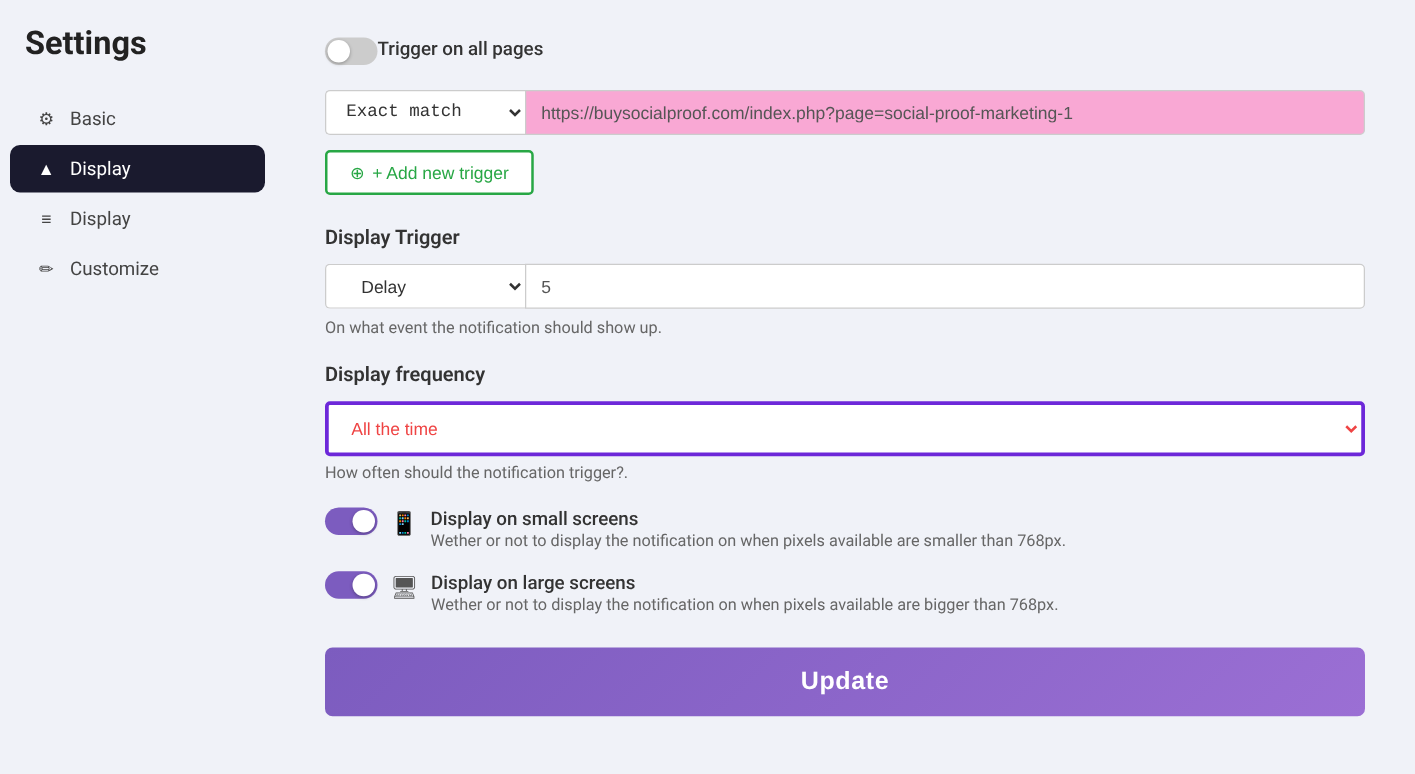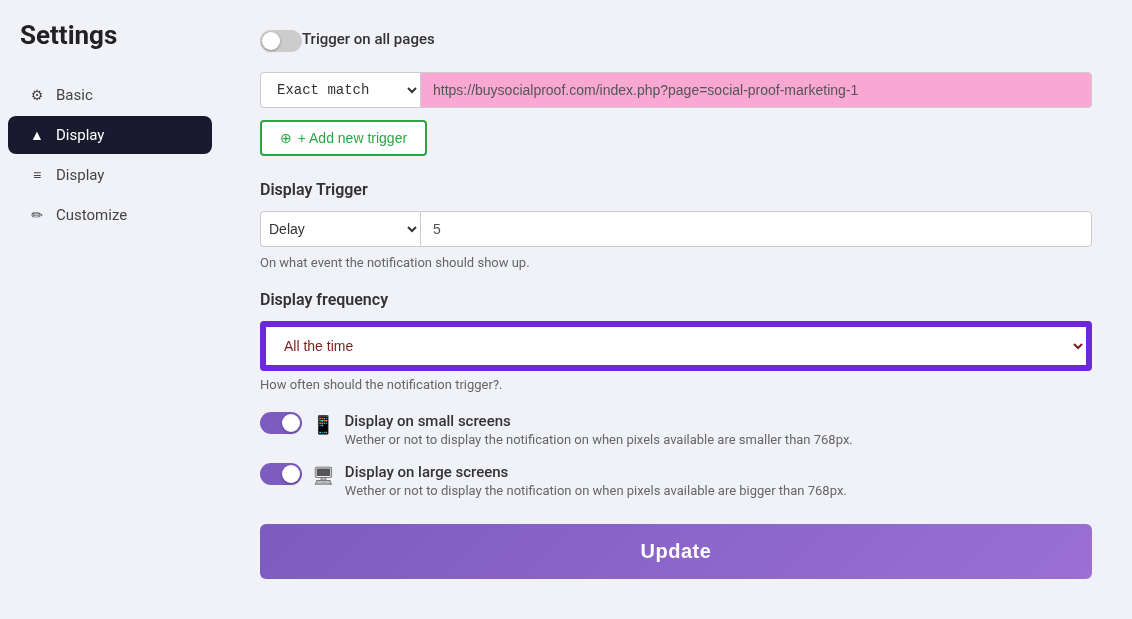--- a/index.html
+++ b/index.html
@@ -156,21 +156,21 @@
       color: #333;
       margin-bottom: 12px;
     }
     .display-trigger-row {
       display: flex;
       gap: 0;
       margin-bottom: 8px;
     }
     .delay-select {
       width: 160px;
-      padding: 8px 4px;
+      padding: 8px 24px;
       border: 1px solid #ccc;
       border-right: none;
       border-radius: 4px 0 0 4px;
       background: #fff;
       font-size: 14px;
       color: #333;
       appearance: auto;
       cursor: pointer;
     }
     .delay-input {
@@ -187,25 +187,25 @@
       font-size: 13px;
       color: #666;
       margin-bottom: 20px;
     }
     .frequency-section {
       margin-bottom: 20px;
     }
     .frequency-select {
       width: 100%;
       padding: 10px 14px;
-      border: 6px solid #6d28d9;
+      border: 3px solid #6d28d9;
       border-radius: 4px;
       background: #fff;
       font-size: 14px;
-      color: #7f1d1d;
+      color: #ef4444;
       appearance: auto;
       cursor: pointer;
       margin-bottom: 6px;
     }
     .screen-toggle-row {
       display: flex;
       align-items: flex-start;
       gap: 10px;
       margin-bottom: 16px;
     }

